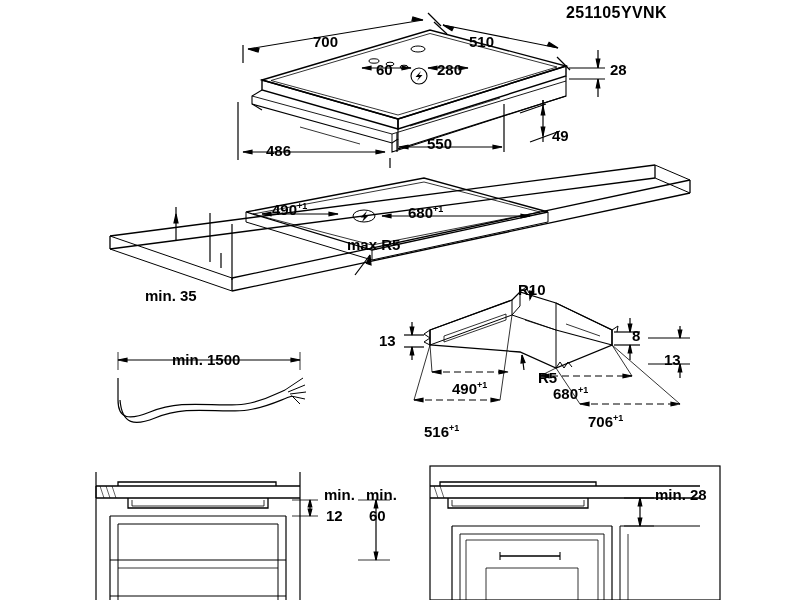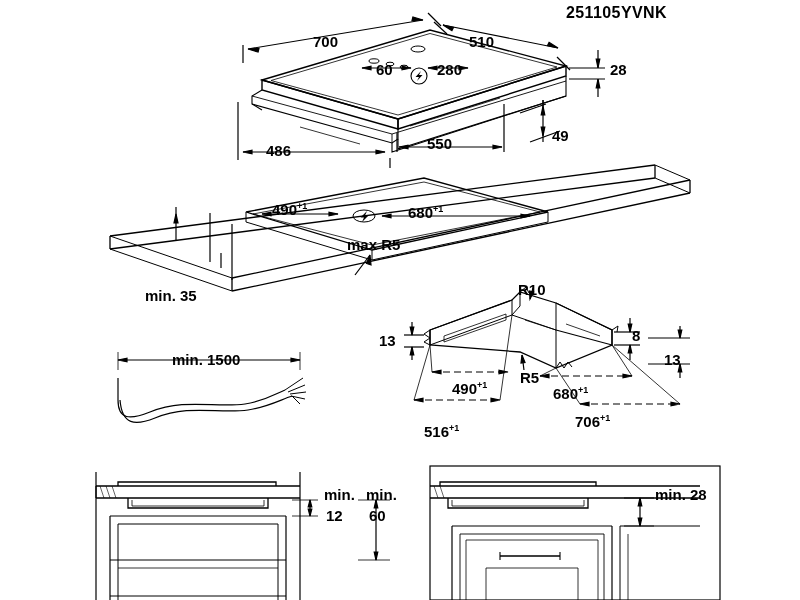--- a/index.html
+++ b/index.html
@@ -426,25 +426,25 @@
 
   <div class="lbl" style="left:272px; top:202px;"><span>490</span><sup>+1</sup></div>
   <div class="lbl" style="left:408px; top:205px;"><span>680</span><sup>+1</sup></div>
   <div class="lbl" style="left:347px; top:237px;">max R5</div>
   <div class="lbl" style="left:145px; top:247px;margin-top:41px;">min. 35</div>
 
   <div class="lbl" style="left:518px; top:282px;">R10</div>
   <div class="lbl" style="left:379px; top:333px;">13</div>
   <div class="lbl" style="left:632px; top:328px;">8</div>
   <div class="lbl" style="left:664px; top:352px;">13</div>
-  <div class="lbl" style="left:520px; top:370px;">R5</div>
+  <div class="lbl" style="left:538px; top:370px;">R5</div>
   <div class="lbl" style="left:452px; top:381px;"><span>490</span><sup>+1</sup></div>
   <div class="lbl" style="left:553px; top:386px;"><span>680</span><sup>+1</sup></div>
   <div class="lbl" style="left:424px; top:424px;"><span>516</span><sup>+1</sup></div>
-  <div class="lbl" style="left:575px; top:414px;"><span>706</span><sup>+1</sup></div>
+  <div class="lbl" style="left:588px; top:414px;"><span>706</span><sup>+1</sup></div>
 
   <div class="lbl" style="left:172px; top:352px;">min. 1500</div>
 
   <div class="lbl" style="left:324px; top:487px;">min.</div>
   <div class="lbl" style="left:305px; top:508px;margin-left:21px;">12</div>
   <div class="lbl" style="left:366px; top:487px;">min.</div>
   <div class="lbl" style="left:369px; top:508px;">60</div>
 
   <div class="lbl" style="left:655px; top:487px;">min. 28</div>
 

